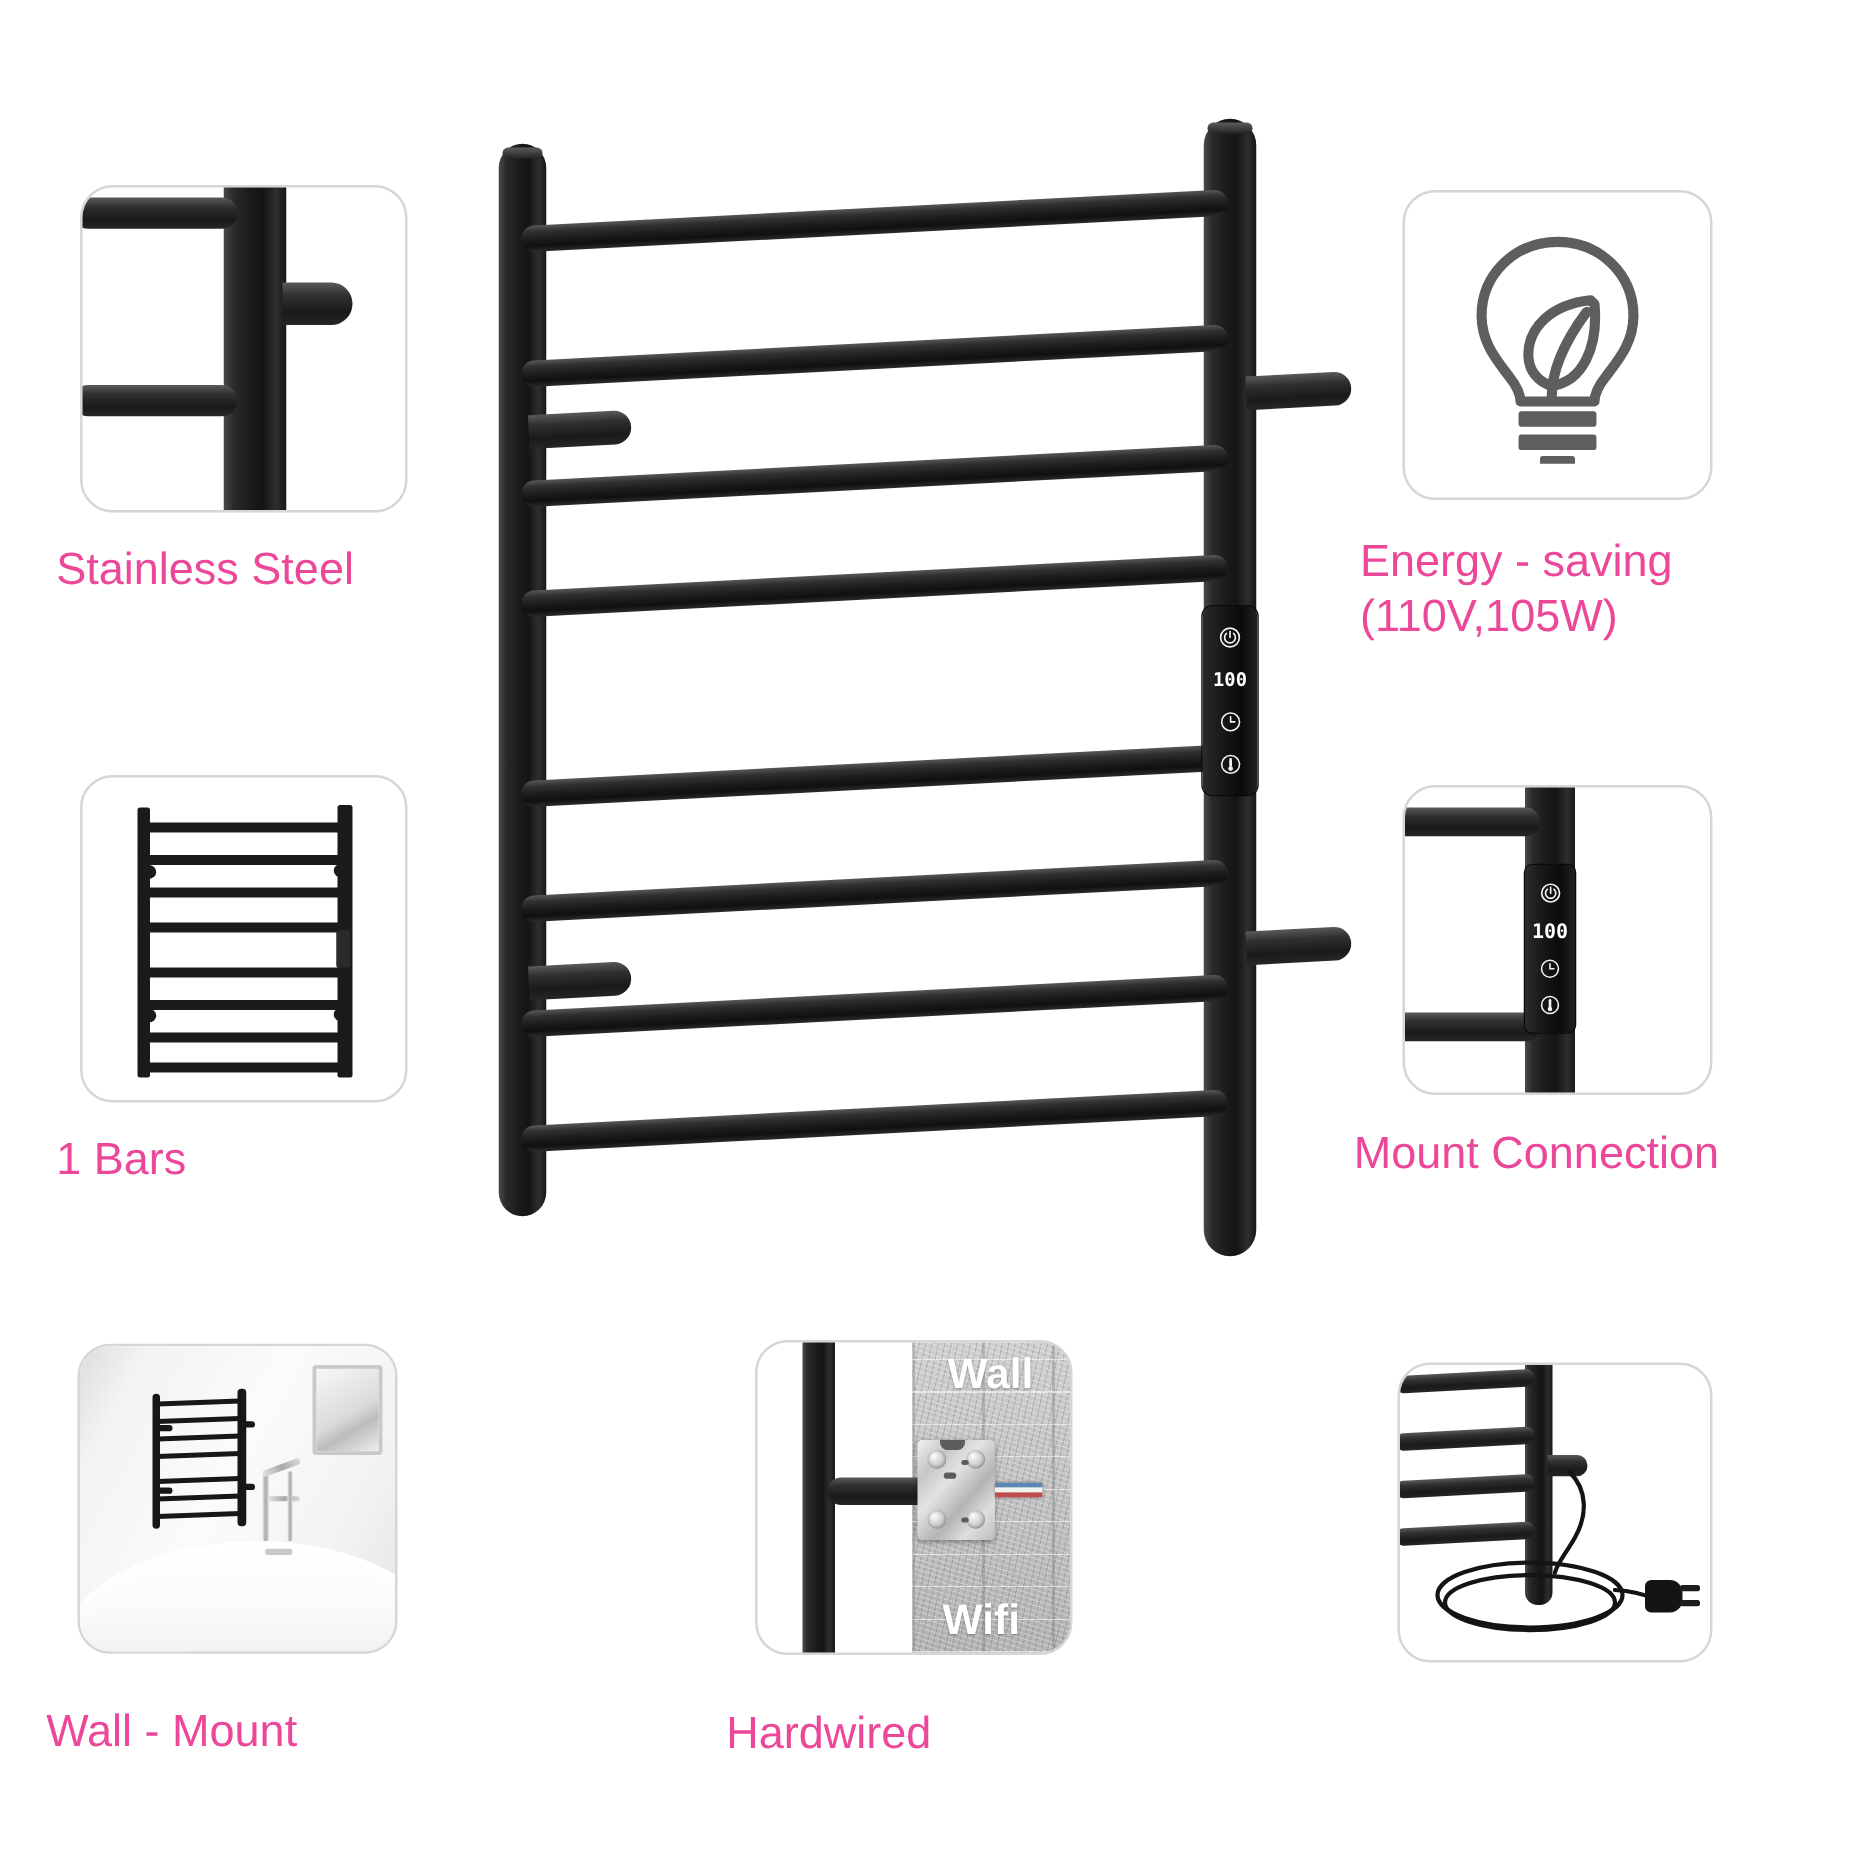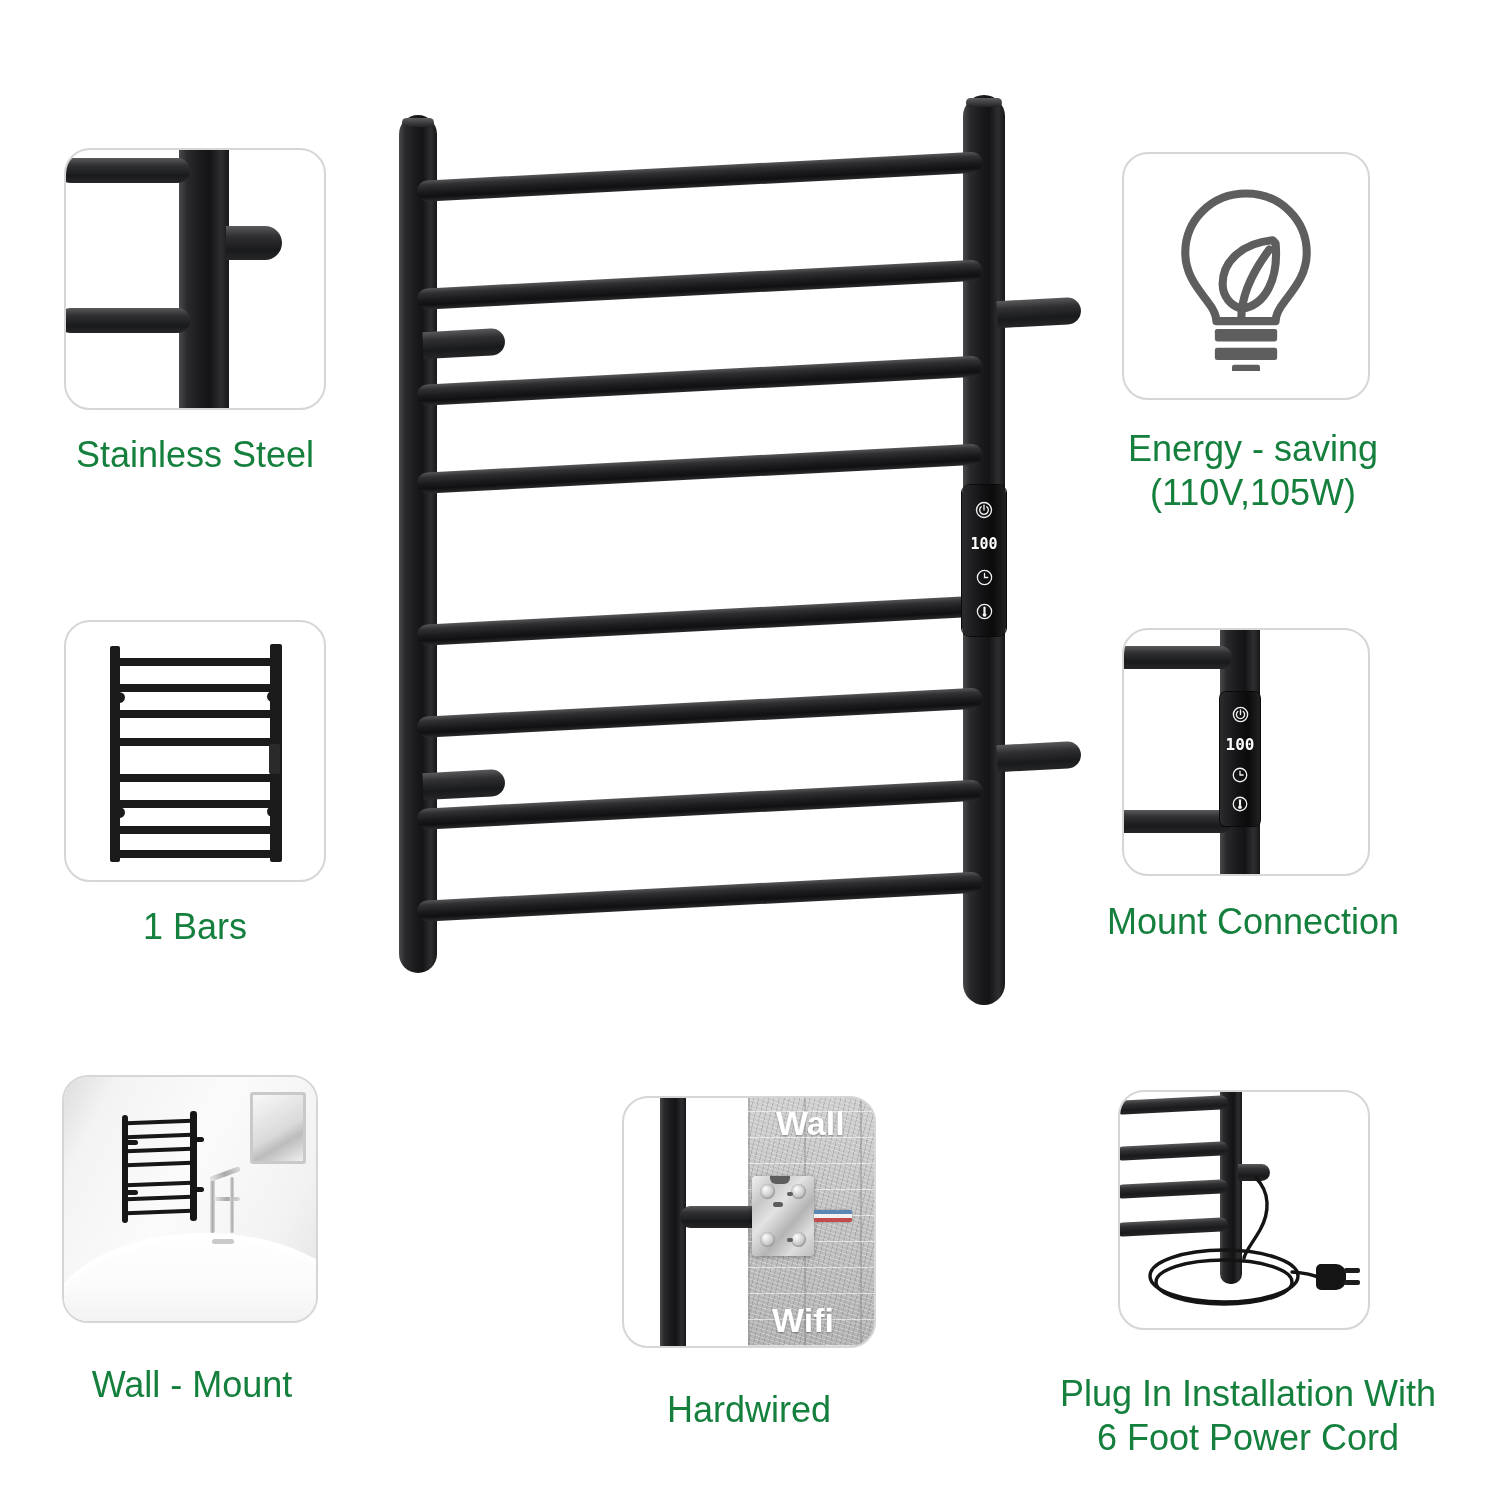--- a/index.html
+++ b/index.html
@@ -35,22 +35,21 @@
   .card-inner {
     position: absolute;
     inset: 0;
     overflow: hidden;
     border-radius: 24px;
   }
   .caption {
     position: absolute;
     left: 50%;
     transform: translateX(-50%);
-    text-align: center;
-    color: #15803d;
+    color: #ec4899;
     font-size: 36px;
     line-height: 1.22;
     white-space: pre-line;
     font-family: "Liberation Sans", sans-serif;
   }
 
   
   .post {
     position: absolute;
     border-radius: 999px;
@@ -398,21 +397,21 @@
         <div class="faucet" style="left:150px; top:120px; width:26px; height:4px;"></div>
         <div class="faucet" style="left:166px; top:100px; width:4px; height:56px;"></div>
 
         <div class="tub"></div>
         <div style="position:absolute; left:148px; bottom:77px; width:22px; height:5px; border-radius:3px; background:#c9c9c9;"></div>
       </div>
     </div>
     <div class="caption" style="top:288px; width:310px;">Wall - Mount</div>
   </div>
 
-  <div class="feature" style="left:622px; top:1072px; width:254px; height:370px;margin-top:24px;">
+  <div class="feature" style="left:604px; top:1072px; width:254px; height:370px;">
     <div class="card" style="width:254px; height:252px;">
       <div class="card-inner">
 
         <div class="wall-tex" style="left:124px;"></div>
         <div class="wall-label" style="left:152px; top:6px;">Wall</div>
         <div class="wall-label" style="left:148px; bottom:6px;">Wifi</div>
 
         <div class="post" style="left:36px; top:-8px; width:26px; height:272px; border-radius:0;"></div>
 
         <div class="bracket" style="left:56px; top:108px; width:76px; height:22px; border-radius:999px 4px 4px 999px;"></div>
@@ -453,17 +452,15 @@
           <ellipse cx="104" cy="184" rx="74" ry="26"></ellipse>
           <ellipse cx="104" cy="190" rx="68" ry="22"></ellipse>
           <path d="M172 180 C186 181 194 183 200 186"></path>
         </svg>
 
         <div class="plug-head" style="left:196px; top:172px; width:30px; height:26px;"></div>
         <div class="prong" style="left:224px; top:176px; width:16px; height:5px;"></div>
         <div class="prong" style="left:224px; top:188px; width:16px; height:5px;"></div>
       </div>
     </div>
-    <div class="caption" style="top:282px; width:420px;">Plug In Installation With
-6 Foot Power Cord</div>
   </div>
 
 </div>
 
 </body></html>

